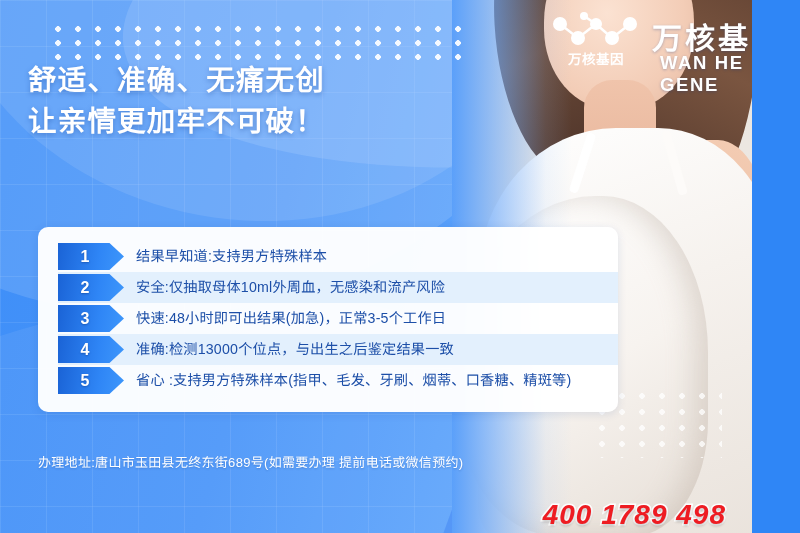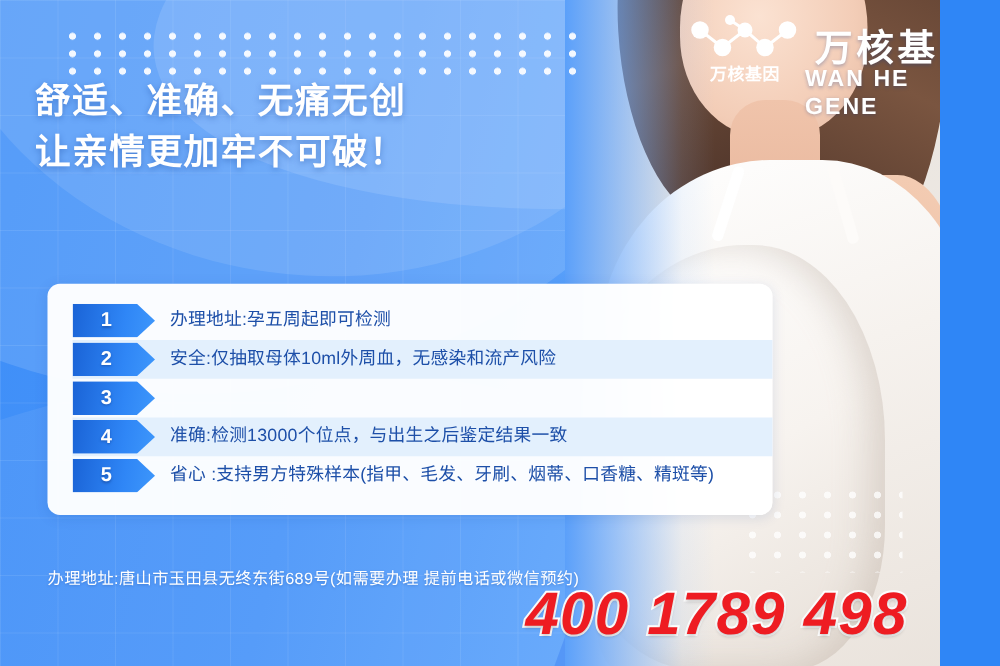--- a/index.html
+++ b/index.html
@@ -200,21 +200,21 @@
     position: absolute;
     left: 104px; top: 4px;
     color: #ffffff;
     font-size: 30px;
     font-weight: bold;
     letter-spacing: 3px;
     text-shadow: 0 1px 3px rgba(20,60,140,0.30);
   }
   .logo-en {
     position: absolute;
-    left: 96px; top: 42px;
+    left: 112px; top: 42px;
     color: #ffffff;
     font-size: 18.5px;
     font-weight: bold;
     letter-spacing: 1.6px;
     text-shadow: 0 1px 3px rgba(20,60,140,0.30);
   }
 
   
   .headline {
     position: absolute;
@@ -286,22 +286,22 @@
     color: #ffffff;
     font-size: 13px;
     letter-spacing: 0.3px;
     z-index: 5;
     text-shadow: 0 1px 2px rgba(20,60,140,0.30);
   }
 
   
   .phone {
     position: absolute;
-    right: 26px; bottom: 14px;
-    font-size: 48px;
+    right: 26px; bottom: 2px;
+    font-size: 28px;
     font-weight: bold;
     font-style: italic;
     color: #ee1c22;
     letter-spacing: 1px;
     z-index: 7;
     -webkit-text-stroke: 3.2px #ffffff;
     paint-order: stroke fill;
     text-shadow: 0 2px 3px rgba(0,0,0,0.22);
   }
 </style>
@@ -362,30 +362,31 @@
   <div class="headline">
     <div class="headline-line">舒适、准确、无痛无创</div>
     <div class="headline-line">让亲情更加牢不可破！</div>
   </div>
 
   <div class="panel">
     <div class="feature-list">
 
       <div class="feature-row">
         <div class="badge">1</div>
-        <div class="feature-text">办理地址:孕五周起即可检测</div>
+        <div class="feature-text">结果早知道:支持男方特殊样本</div>
       </div>
 
       <div class="feature-row alt">
         <div class="badge">2</div>
         <div class="feature-text">安全:仅抽取母体10ml外周血，无感染和流产风险</div>
       </div>
 
       <div class="feature-row">
         <div class="badge">3</div>
+        <div class="feature-text">快速:48小时即可出结果(加急)，正常3-5个工作日</div>
       </div>
 
       <div class="feature-row alt">
         <div class="badge">4</div>
         <div class="feature-text">准确:检测13000个位点，与出生之后鉴定结果一致</div>
       </div>
 
       <div class="feature-row">
         <div class="badge">5</div>
         <div class="feature-text">省心 :支持男方特殊样本(指甲、毛发、牙刷、烟蒂、口香糖、精斑等)</div>

